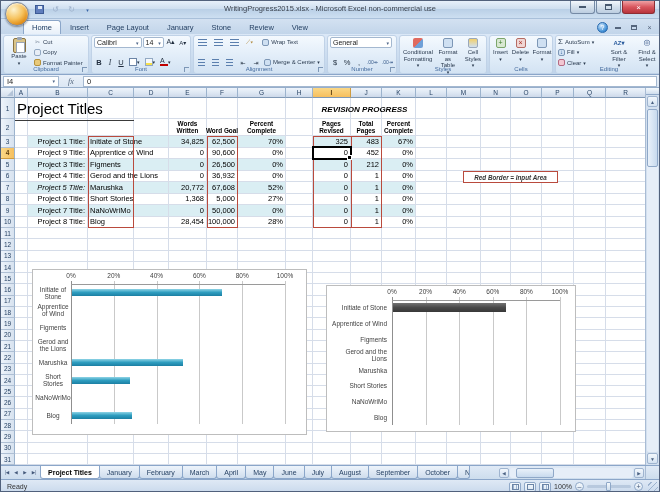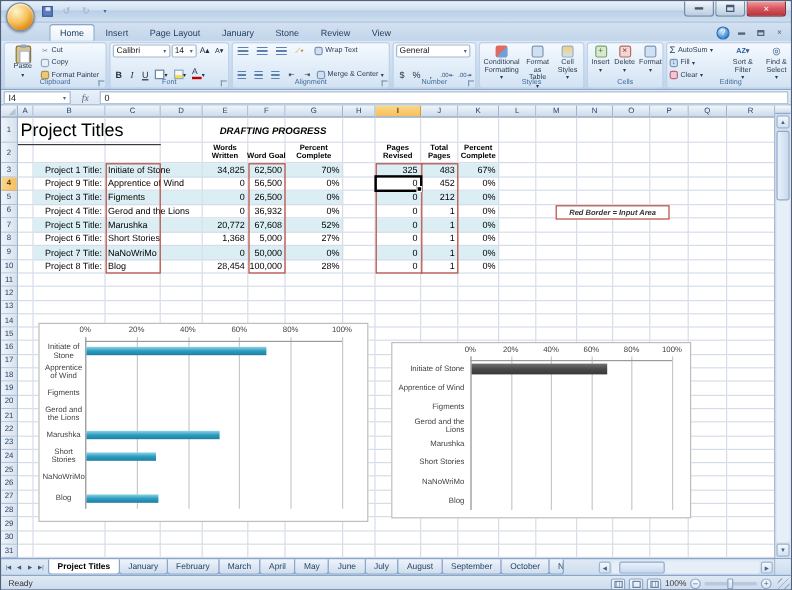--- a/index.html
+++ b/index.html
@@ -18,21 +18,21 @@
   .qat-dim{color:#9fb2cc;}
   .title-text{position:absolute;left:0;right:0;top:3px;text-align:center;font-size:7.5px;color:#39414d;}
   .winbtns{position:absolute;right:4px;top:0;display:flex;z-index:30;}
   .wb{width:25px;height:13px;border:1px solid #758aa5;border-top:none;display:flex;align-items:center;justify-content:center;
       background:linear-gradient(#f3f7fb,#d4e0ec 50%,#bccde0);border-radius:0 0 3px 3px;margin-left:1px;font-size:8px;color:#47586e;}
   .wb-close{background:linear-gradient(#efa1a4,#d9565e 50%,#b8343c);color:#fff;border-color:#8d2d33;width:33px;}
   .wb-min-glyph{width:7px;height:2px;background:#47586e;}
   .wb-max-glyph{width:7px;height:6px;border:1px solid #47586e;border-top-width:2px;}
 
   
-  .tabrow{position:relative;height:15px;background:linear-gradient(#d3e1f1,#c2d5ea);display:flex;align-items:flex-end;padding-left:40px;}
+  .tabrow{position:relative;height:15px;background:linear-gradient(#d3e1f1,#c2d5ea);display:flex;align-items:flex-end;padding-left:22px;}
   .rtab{font-size:7.5px;color:#1f3b5e;padding:2px 8px 2px;border:1px solid transparent;border-bottom:none;border-radius:3px 3px 0 0;}
   .rtab.active{background:linear-gradient(#fdfeff,#e8f0f9);border-color:#8ba6c9;color:#17365d;}
   .tr-right{position:absolute;right:3px;bottom:1px;display:flex;align-items:center;gap:3px;}
   .help-btn{width:11px;height:11px;border-radius:50%;background:radial-gradient(circle at 35% 30%,#cfe6fb,#3f8fd6 70%,#1f5fa5);color:#fff;
             font-size:7px;display:flex;align-items:center;justify-content:center;border:1px solid #2a6bb0;}
   .docbtn{width:13px;height:10px;font-size:7px;color:#55657c;display:flex;align-items:center;justify-content:center;}
   .docbtn .wb-min-glyph{width:6px;background:#55657c;}
   .docbtn .wb-max-glyph{width:6px;height:5px;border-color:#55657c;}
 
   
@@ -155,20 +155,21 @@
   <div class="titlebar">
     <div class="orb"></div>
     <div class="qat">
       <div class="qat-btn">
           <span class="icon-save"></span>
         </div>
       <div class="qat-btn qat-dim">↺</div>
       <div class="qat-btn qat-dim">↻</div>
       <div class="qat-btn" style="font-size:5px;">▾</div>
     </div>
+    <div class="title-text">WritingProgress2015.xlsx - Microsoft Excel non-commercial use</div>
     <div class="winbtns">
       <div class="wb">
           <span class="wb-min-glyph"></span>
         </div>
       <div class="wb">
           <span class="wb-max-glyph"></span>
         </div>
       <div class="wb wb-close">
           <span>×</span>
         </div>
@@ -492,21 +493,21 @@
         </div>
         <div class="grow" style="height: 11.5px;">
           <div class="rowhdr sel">4</div>
           <div class="cell" style="width: 13px;"></div>
           <div class="cell txt-r" style="width: 60px;">Project 9 Title:</div>
           <div class="cell txt-l" style="width: 46px;">
             <span>Apprentice of Wind</span>
           </div>
           <div class="cell" style="width: 35px;"></div>
           <div class="cell num" style="width: 38px;">0</div>
-          <div class="cell num" style="width: 31px;">56,500</div>
+          <div class="cell num" style="width: 31px;">90,600</div>
           <div class="cell num" style="width: 48px;">0%</div>
           <div class="cell" style="width: 27px;"></div>
           <div class="cell num" style="width: 38px;">0</div>
           <div class="cell num" style="width: 31px;">452</div>
           <div class="cell num" style="width: 34px;">0%</div>
           <div class="cell" style="width: 31px;"></div>
           <div class="cell" style="width: 34px;"></div>
           <div class="cell" style="width: 30px;"></div>
           <div class="cell" style="width: 31px;"></div>
           <div class="cell" style="width: 32px;"></div>
@@ -555,21 +556,21 @@
           <div class="cell" style="width: 34px;"></div>
           <div class="cell" style="width: 30px;"></div>
           <div class="cell" style="width: 31px;"></div>
           <div class="cell" style="width: 32px;"></div>
           <div class="cell" style="width: 32px;"></div>
           <div class="cell" style="width: 40px;"></div>
         </div>
         <div class="grow" style="height: 11.5px;">
           <div class="rowhdr">7</div>
           <div class="cell" style="width: 13px;"></div>
-          <div class="cell txt-r shade" style="width: 60px;">Project 5 Title:</div>
+          <div class="cell txt-r shade" style="width: 60px; font-style: italic;">Project 5 Title:</div>
           <div class="cell txt-l shade" style="width: 46px;">
             <span>Marushka</span>
           </div>
           <div class="cell shade" style="width: 35px;"></div>
           <div class="cell num shade" style="width: 38px;">20,772</div>
           <div class="cell num shade" style="width: 31px;">67,608</div>
           <div class="cell num shade" style="width: 48px;">52%</div>
           <div class="cell" style="width: 27px;"></div>
           <div class="cell num shade" style="width: 38px;">0</div>
           <div class="cell num shade" style="width: 31px;">1</div>
@@ -1088,21 +1089,21 @@
           <div class="cell" style="width: 34px;"></div>
           <div class="cell" style="width: 30px;"></div>
           <div class="cell" style="width: 31px;"></div>
           <div class="cell" style="width: 32px;"></div>
           <div class="cell" style="width: 32px;"></div>
           <div class="cell" style="width: 40px;"></div>
         </div>
       </div>
 
     <div class="ov ov-heading" id="ovHeading">Project Titles</div>
-    <div class="ov ov-section" style="left:168px;width:117px;">DRAFTING PROGRESS</div>
+    <div class="ov ov-section" style="left:312px;width:103px;">REVISION PROGRESS</div>
 
     <div class="ov redbox" style="left:87px;top:48px;width:46px;height:92px;"></div>
     <div class="ov redbox" style="left:206px;top:48px;width:31px;height:92px;"></div>
     <div class="ov redbox" style="left:312px;top:48px;width:69px;height:92px;"></div>
     <div class="ov redline" style="left:350px;top:48px;height:92px;"></div>
 
     <div class="ov selbox" style="left:311px;top:58px;width:40px;height:14px;"></div>
 
     <div class="ov notebox" style="left:462px;top:83px;width:95px;height:12px;">Red Border = Input Area</div>
 

